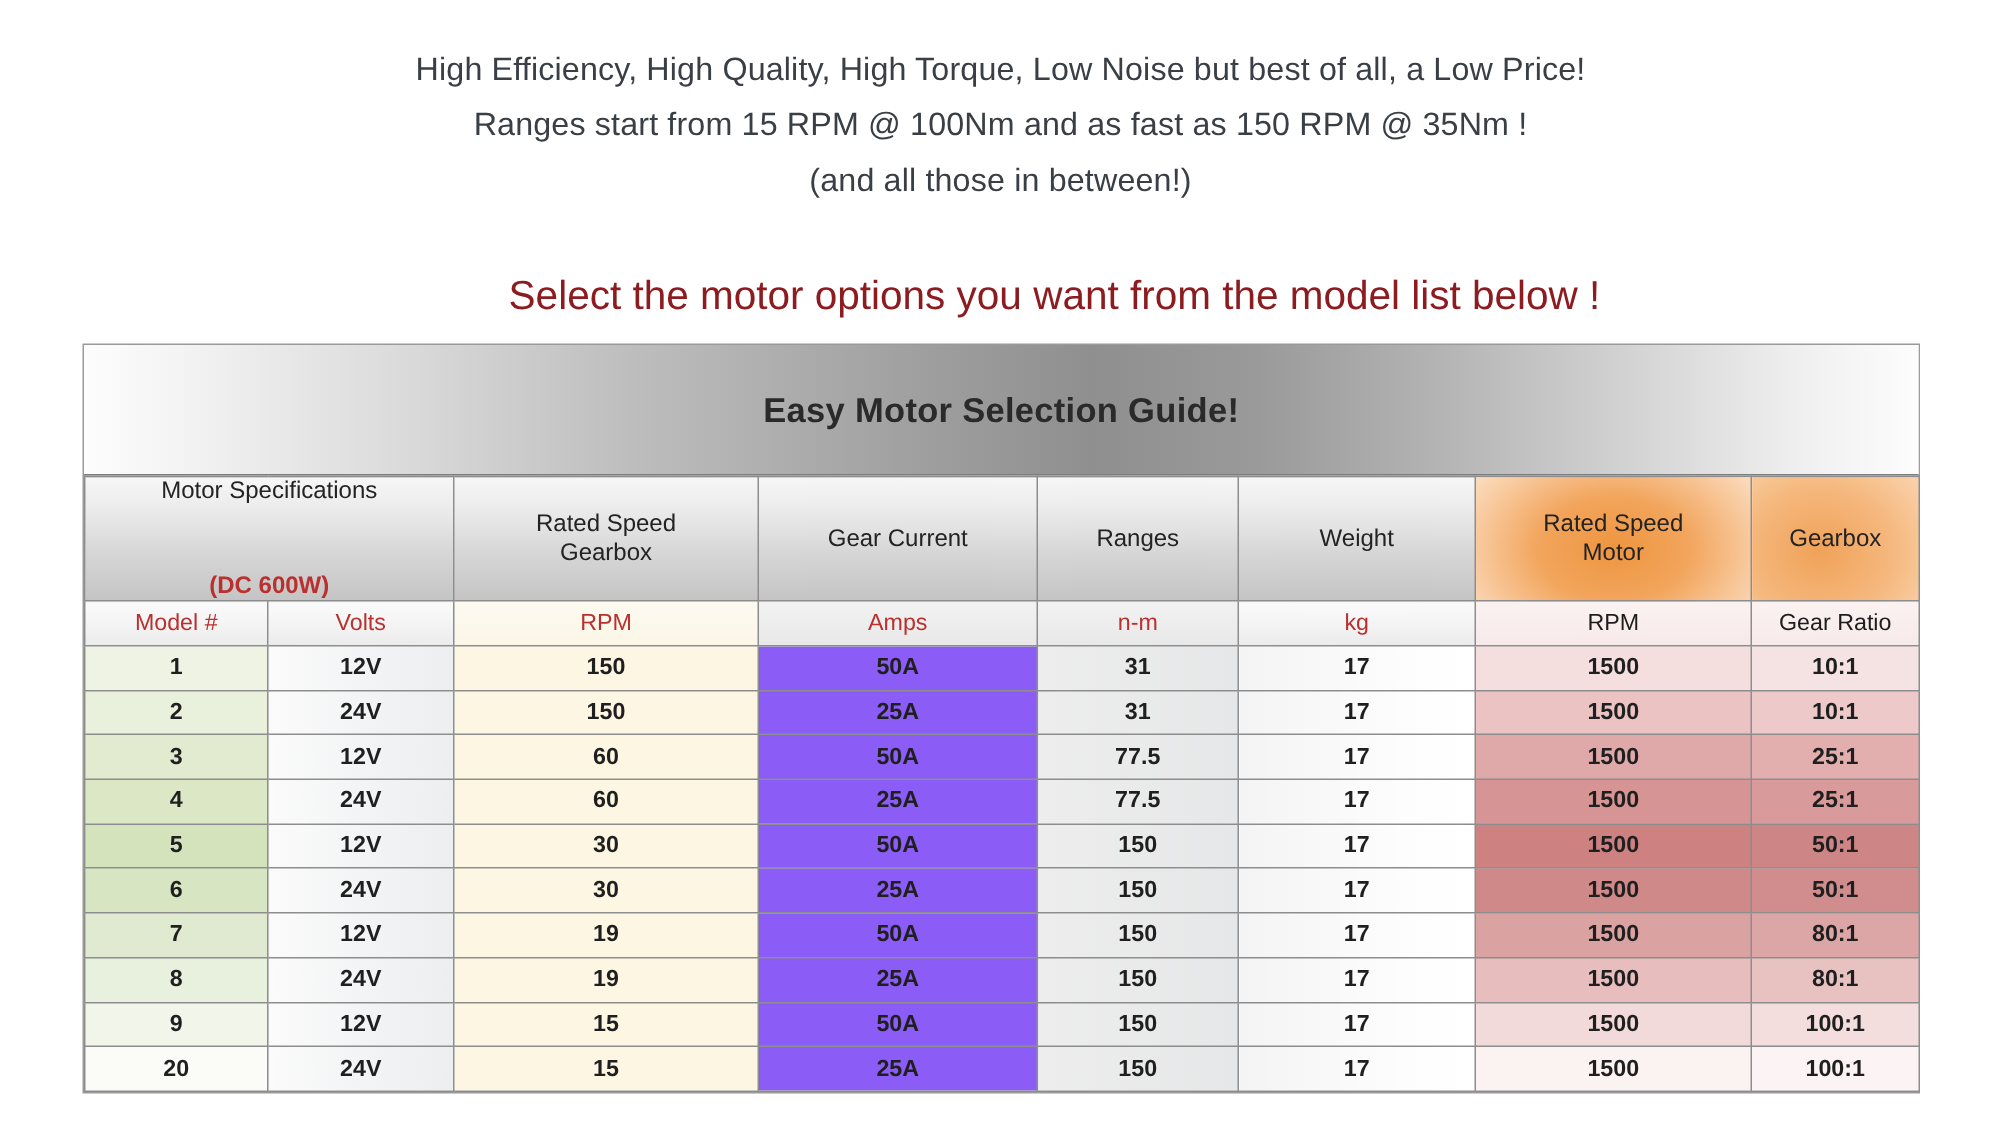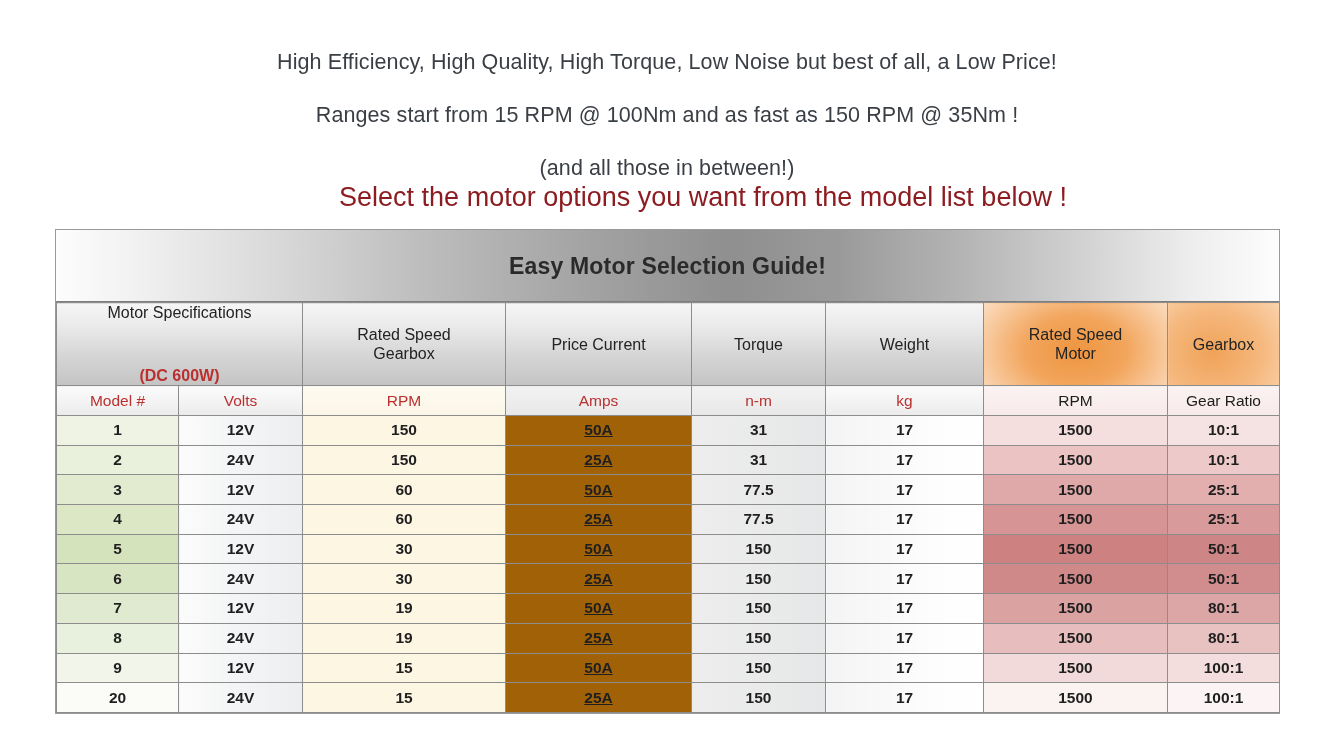--- a/index.html
+++ b/index.html
@@ -23,21 +23,20 @@
     top: 28px;
     width: 1334px;
     text-align: center;
   }
   .intro-line {
     font-size: 21.5px;
     line-height: 37px;
     color: #3a3f45;
     letter-spacing: 0.1px;
     white-space: nowrap;
-    margin-top: 16px;
   }
   .callout {
     position: absolute;
     left: 0;
     top: 182px;
     width: 1334px;
     text-align: center;
     font-size: 27px;
     color: #8c1c20;
     white-space: nowrap;
@@ -50,21 +49,21 @@
     left: 55px;
     top: 229px;
     width: 1225px;
     border: 1px solid #9a9a9a;
     box-sizing: border-box;
     background: #fff;
   }
 
   
   .banner {
-    height: 72px;
+    height: 87px;
     box-sizing: border-box;
     background: linear-gradient(to right,
         #fdfdfd 0%,
         #f2f2f2 6%,
         #d9d9d9 18%,
         #bdbdbd 30%,
         #a2a2a2 44%,
         #8f8f8f 55%,
         #9a9a9a 64%,
         #b4b4b4 74%,
@@ -157,21 +156,21 @@
     font-size: 15.5px;
     font-weight: bold;
     color: #1f1f1f;
     height: 28.7px;
   }
 
   
   td.col-model  { background-color: #eef2e3; }
   td.col-volts  { background: linear-gradient(to right, #fbfbfb 0%, #f3f4f5 50%, #eceeef 100%); }
   td.col-rpmgb  { background-color: #fdf6e3; }
-  td.col-amps   { background-color: #a16207; text-decoration: underline; }
+  td.col-amps   { background-color: #8b5cf6; }
   td.col-torque { background: linear-gradient(to right, #ededed 0%, #e6e7e8 100%); }
   td.col-weight { background: linear-gradient(to right, #f4f4f4 0%, #fdfdfd 70%, #ffffff 100%); }
   td.col-rpmmot { background-color: #f6e4e4; }
   td.col-ratio  { background-color: #f7e6e6; }
 </style>
 </head>
 <body>
 
 <div class="intro">
   <div class="intro-line">High Efficiency, High Quality, High Torque, Low Noise but best of all, a Low Price!</div>
@@ -202,24 +201,24 @@
       <tr class="grp" id="group-header-row">
           <td class="grp-gray" colspan="2">
             <span class="label-main">Motor Specifications</span>
             <span class="label-main" style="color: rgb(185, 48, 47); font-weight: bold; margin-top: 44px;">(DC 600W)</span>
           </td>
           <td class="grp-gray" colspan="1">
             <span class="label-main">Rated Speed</span>
             <span class="label-main">Gearbox</span>
           </td>
           <td class="grp-gray" colspan="1">
-            <span class="label-main">Price Current</span>
+            <span class="label-main">Gear Current</span>
           </td>
           <td class="grp-gray" colspan="1">
-            <span class="label-main">Torque</span>
+            <span class="label-main">Ranges</span>
           </td>
           <td class="grp-gray" colspan="1">
             <span class="label-main">Weight</span>
           </td>
           <td class="grp-orange" colspan="1">
             <span class="label-main">Rated Speed</span>
             <span class="label-main">Motor</span>
           </td>
           <td class="grp-orange-lite" colspan="1">
             <span class="label-main">Gearbox</span>

